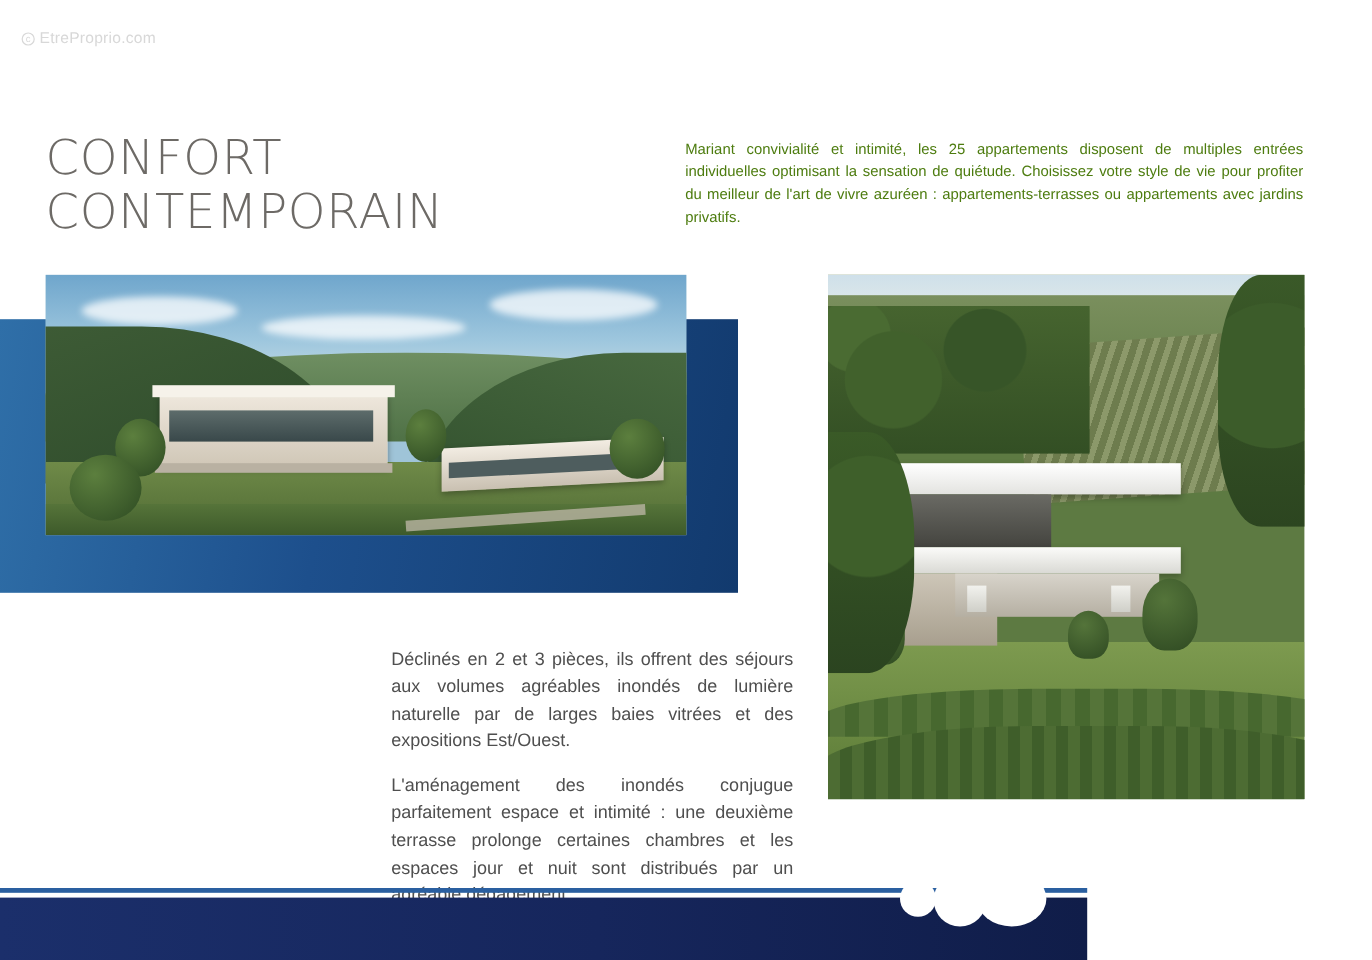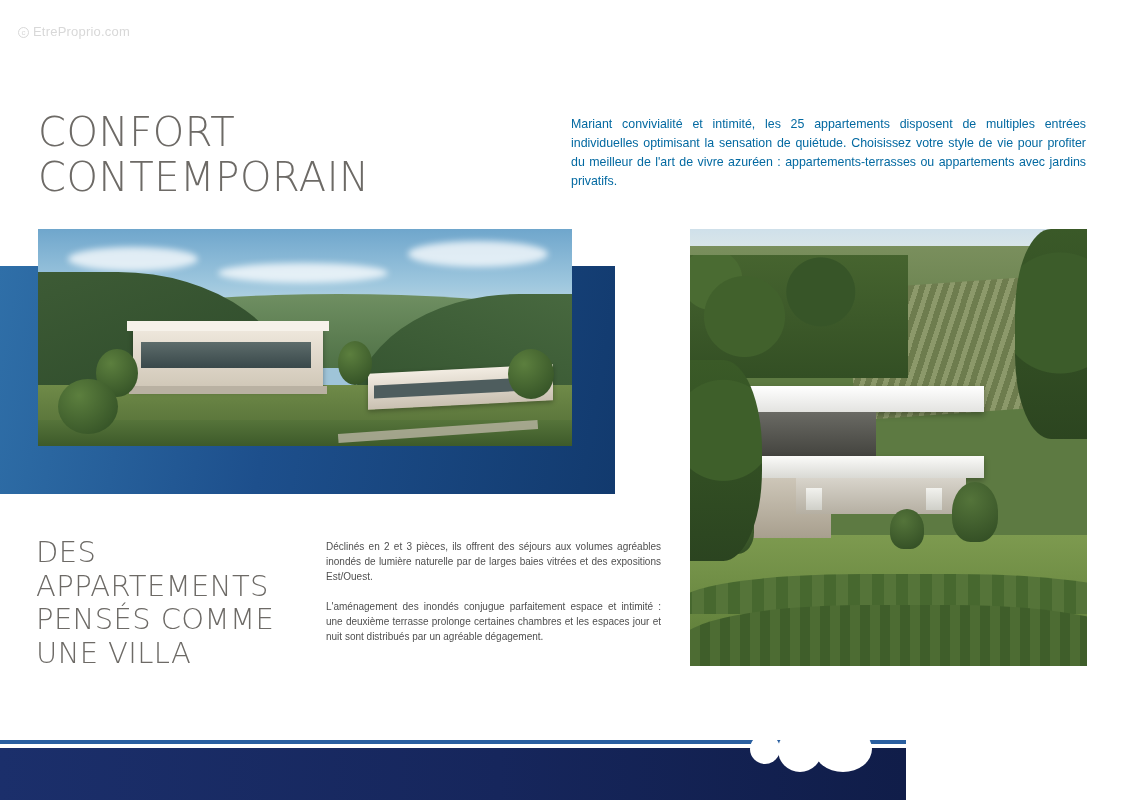--- a/index.html
+++ b/index.html
@@ -56,21 +56,21 @@
   }
   .heading-1 .l { display: block; }
 
   .intro-text {
     position: absolute;
     left: 571px;
     top: 115px;
     width: 515px;
     font-size: 12.4px;
     line-height: 1.53;
-    color: #0369a1;
+    color: #4d7c0f;
     text-align: justify;
   }
 
   
   .blue-block {
     position: absolute;
     left: 0;
     top: 266px;
     width: 615px;
     height: 228px;
@@ -264,21 +264,21 @@
     color: #6d6a66;
     font-family: "DejaVu Sans", sans-serif;
   }
   .heading-2 .l { display: block; }
 
   .body-col {
     position: absolute;
     left: 326px;
     top: 539px;
     width: 335px;
-    font-size: 10px;
+    font-size: 15px;
     line-height: 1.52;
     color: #4f4f4f;
     text-align: justify;
   }
   .body-col p + p { margin-top: 14px; }
 
   
   .band-thin {
     position: absolute;
     left: 0;
@@ -371,25 +371,20 @@
         <div class="pot" style="left:10px;"></div>
         <div class="pot" style="left:130px;"></div>
       </div>
     </div>
     <div class="shrub" style="left:24px;top:62%;width:40px;height:54px;"></div>
     <div class="shrub" style="left:200px;top:64%;width:34px;height:40px;"></div>
     <div class="shrub" style="left:262px;top:58%;width:46px;height:60px;"></div>
     <div class="treeFgL"></div>
   </div>
 
-  <div class="heading-2">
-    <span class="l">DES APPARTEMENTS</span>
-    <span class="l">PENSÉS COMME</span>
-    <span class="l">UNE VILLA</span>
-  </div>
 
   <div class="body-col">
     <p>Déclinés en 2 et 3 pièces, ils offrent des séjours aux volumes agréables inondés de lumière naturelle par de larges baies vitrées et des expositions Est/Ouest.</p>
     <p>L'aménagement des inondés conjugue parfaitement espace et intimité : une deuxième terrasse prolonge certaines chambres et les espaces jour et nuit sont distribués par un agréable dégagement.</p>
   </div>
 
   <div class="band-thin"></div>
   <div class="band-main"></div>
   <div class="logo-blob">
     <span class="d1"></span>

